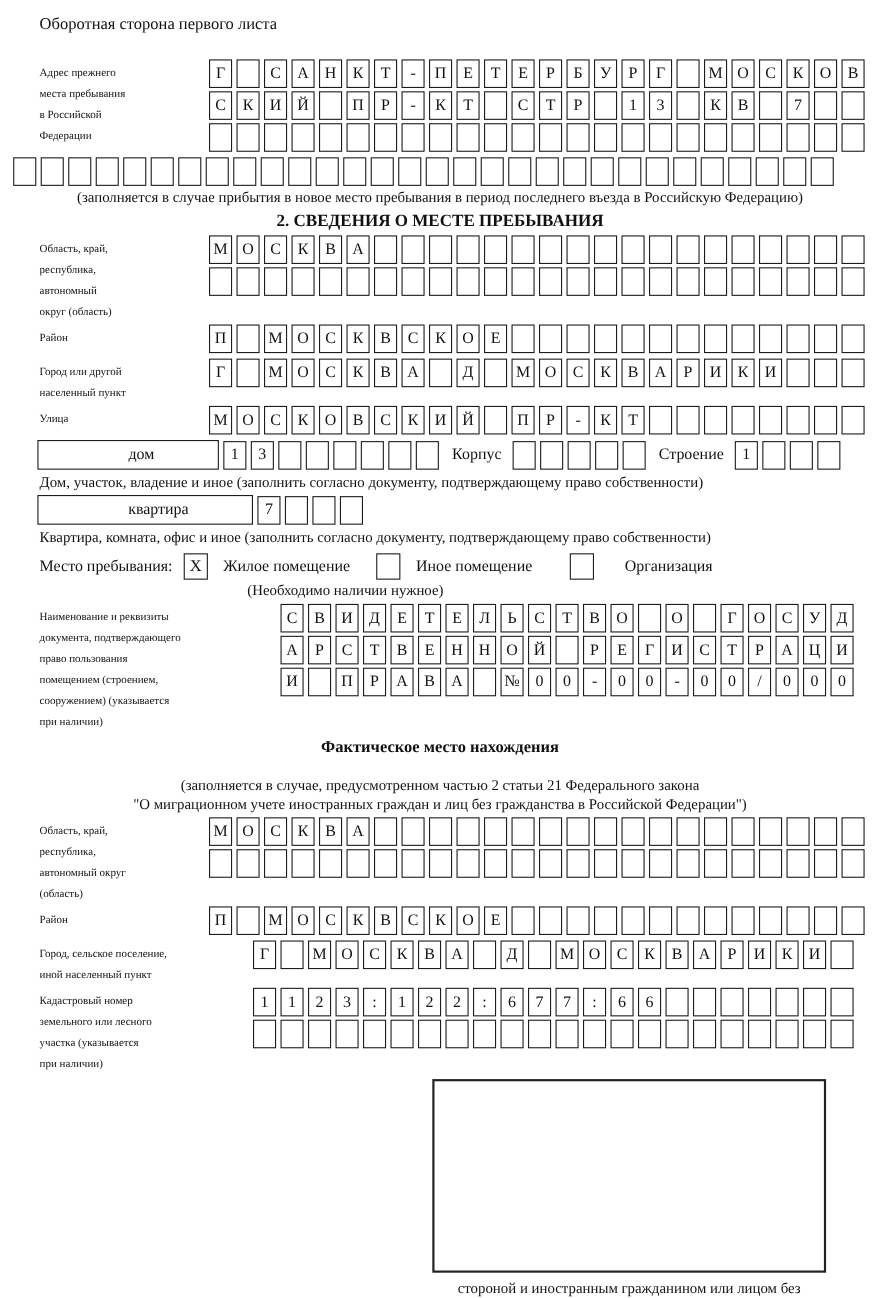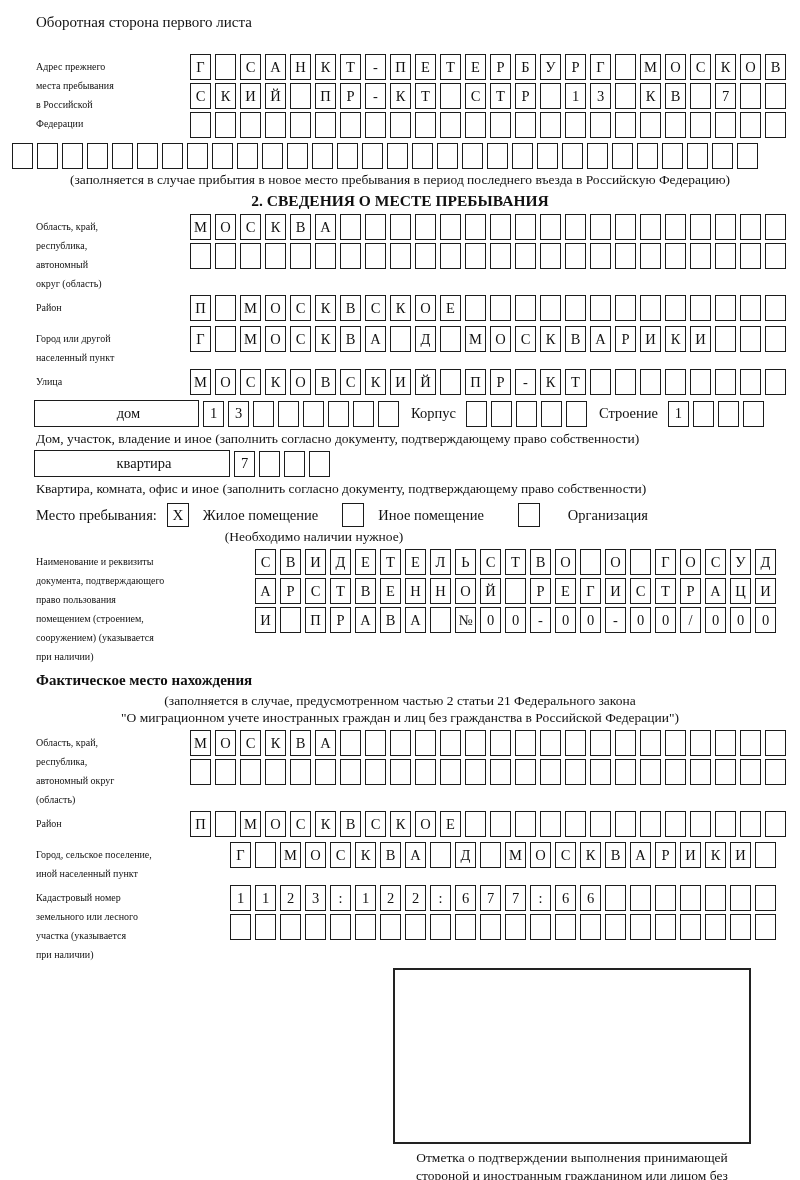--- a/index.html
+++ b/index.html
@@ -18,21 +18,21 @@
   .cell{
     box-sizing:border-box;width:21px;height:26px;margin-left:4px;
     border:1.6px solid #1c1c1c;display:inline-flex;align-items:center;justify-content:center;
     font-size:14.5px;background:#fff;
   }
   .fullrow{display:flex;justify-content:flex-start;margin:0 0 2px -28px;}
   .fullrow .cell{margin-left:4px;}
   .note-center{text-align:center;font-size:13.5px;line-height:17px;margin:1px 0 4px 0;}
   .note-left{font-size:13.5px;line-height:17px;margin:3px 0 3px 0;}
   .h2{text-align:center;font-weight:bold;font-size:15.5px;margin:2px 0 4px 0;}
-  .h3{font-weight:bold;font-size:15px;margin:6px 0 3px 0;}
+  .h3{text-align:center;font-weight:bold;font-size:15px;margin:6px 0 16px 0;}
   
   .houserow{display:flex;align-items:center;margin:2px 0 2px -2px;}
   .widebox{box-sizing:border-box;border:1.6px solid #1c1c1c;height:27px;display:flex;
            align-items:center;justify-content:center;font-size:14.5px;padding-left:24px;}
   .box-dom{width:165px;}
   .box-kv{width:196px;}
   .inline-label{font-size:14.5px;padding:0 6px 0 12px;}
   .cells-inline{display:flex;}
   
   .stayrow{display:flex;align-items:center;margin:6px 0 2px 0;font-size:14.5px;}
@@ -664,17 +664,16 @@
           <span class="cell"></span>
           <span class="cell"></span>
           <span class="cell"></span>
           <span class="cell"></span>
         </div>
     </div>
   </div>
 
   <div class="stampbox"></div>
   <div class="stamp-note">
-      <div>Отметка о подтверждении выполнения принимающей</div>
       <div>стороной и иностранным гражданином или лицом без</div>
     </div>
 
 </div>
 
 </body></html>

